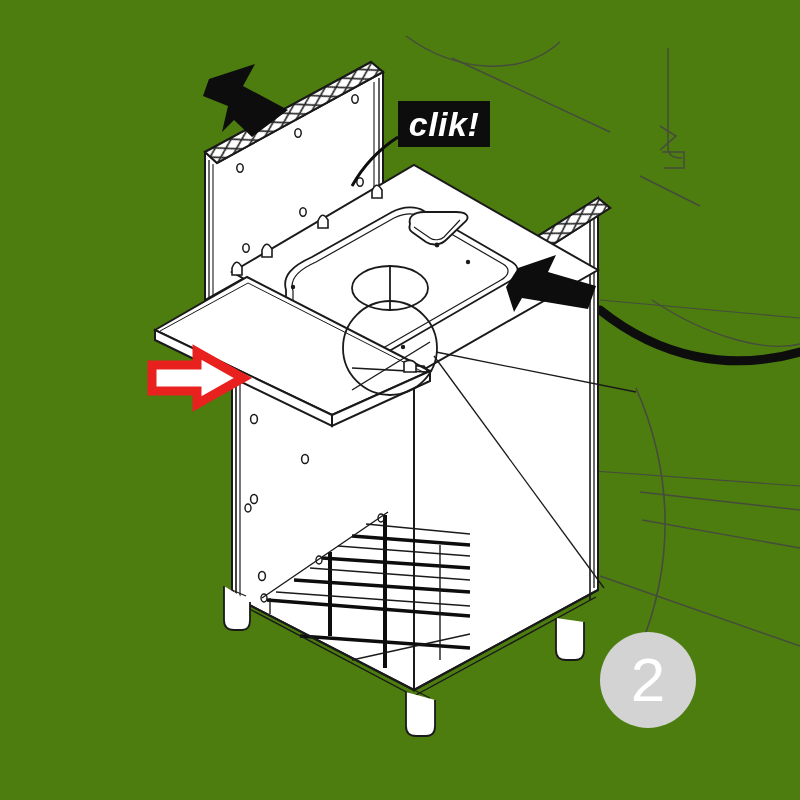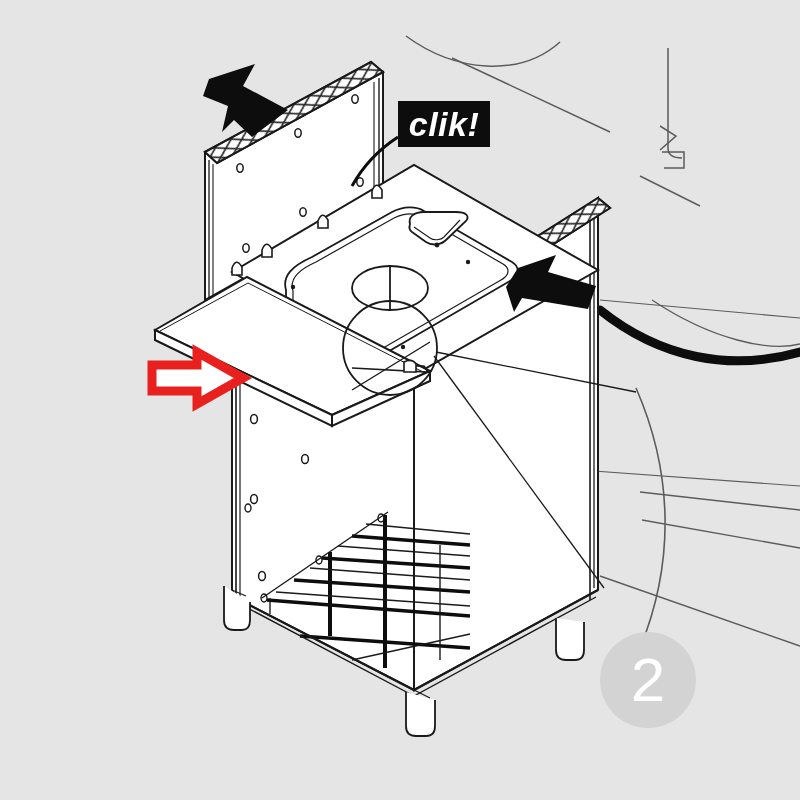--- a/index.html
+++ b/index.html
@@ -31,21 +31,21 @@
     display:flex;align-items:center;justify-content:center;
     font-family:"Liberation Sans", sans-serif;
     font-weight:normal;
     line-height:1;
     user-select:none;
   }
 </style>
 </head>
 <body>
 
-<div id="stage" style="background: #e5e5e5;">
+<div id="stage" style="background: #4d7c0f;">
 
   <svg id="diagram" viewBox="0 0 800 800">
     <defs>
 
       <pattern id="trussPat" width="18" height="11" patternUnits="userSpaceOnUse">
         <rect width="18" height="11" fill="#ffffff"></rect>
         <path d="M0 0 L18 11 M18 0 L0 11" stroke="#1a1a1a" stroke-width="1.6" fill="none"></path>
       </pattern>
       <clipPath id="clipBackEdge">
         <polygon points="205,152 371,62 383,72 217,163"></polygon>

